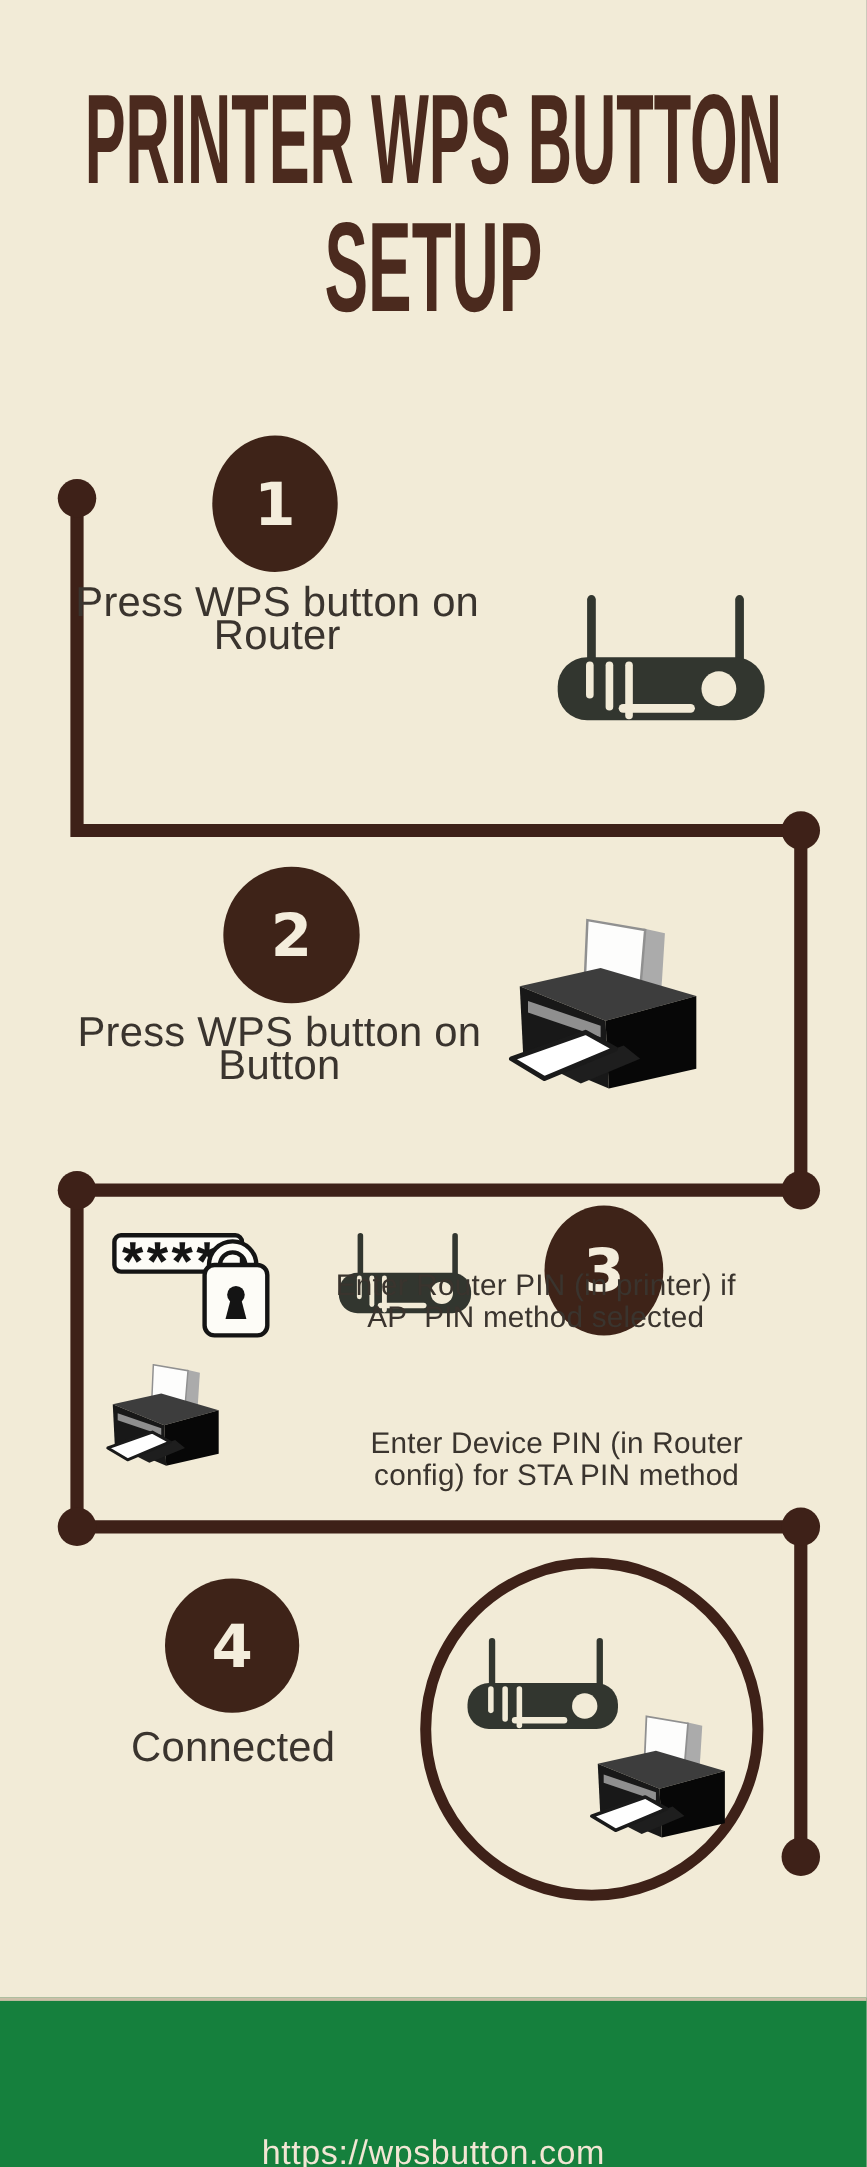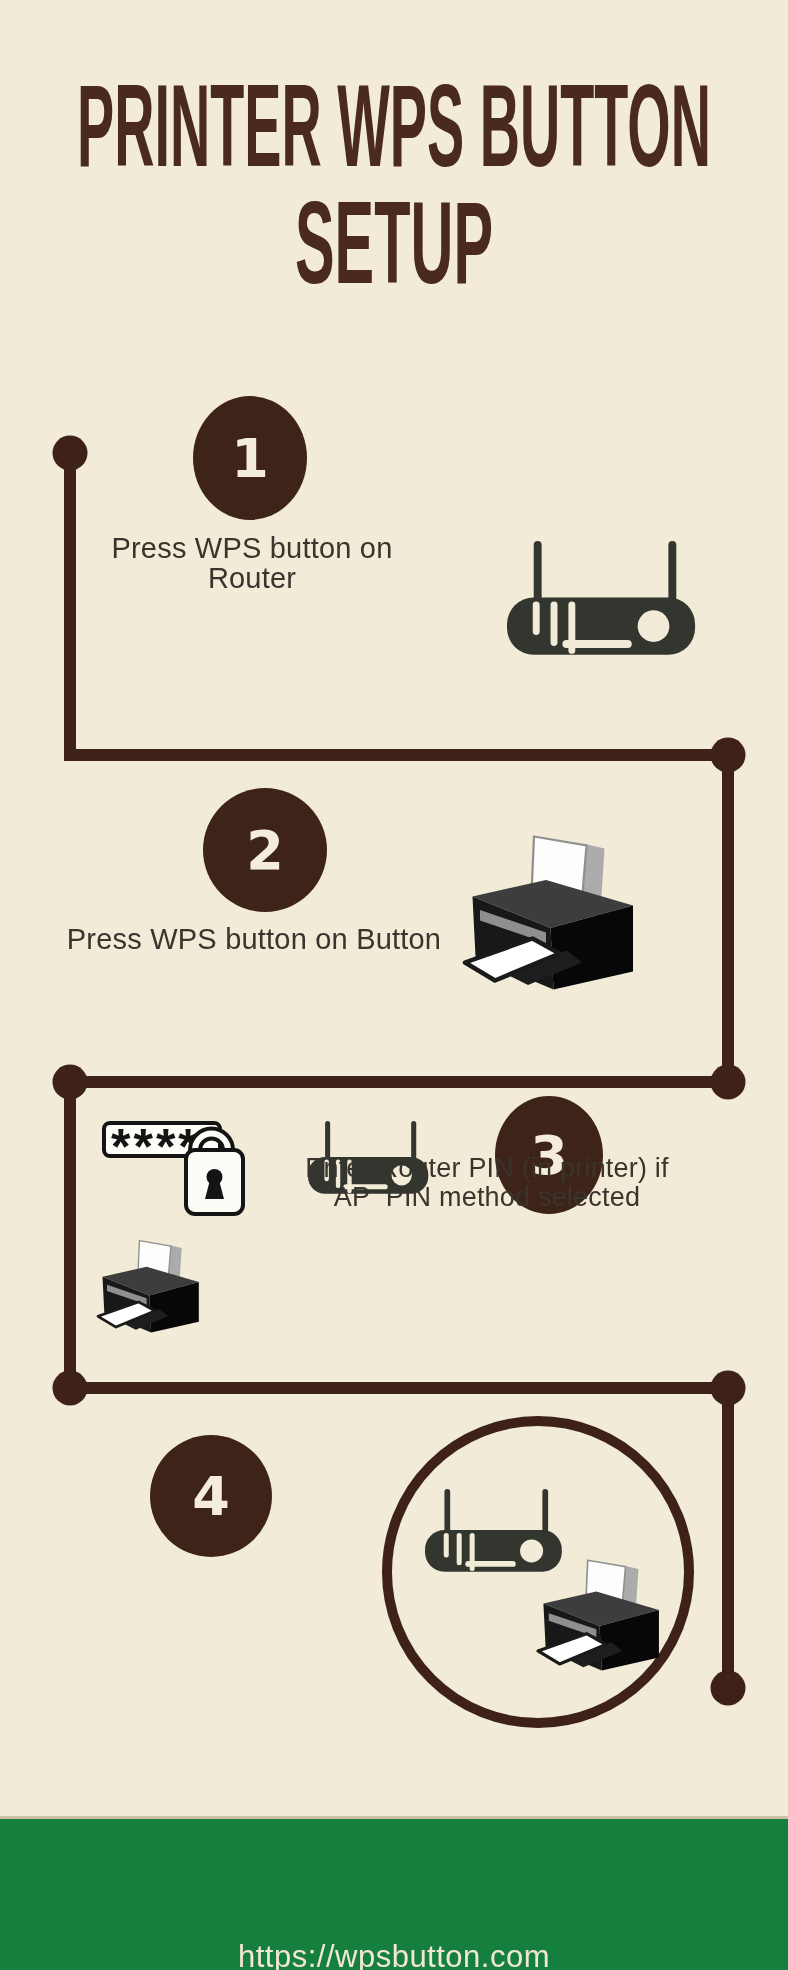--- a/index.html
+++ b/index.html
@@ -22,21 +22,21 @@
     color:#F4EDDC;font-family:"DejaVu Sans","Liberation Sans",sans-serif;
     font-weight:bold;font-size:54px;
   }
   .b1{left:193px;top:396px;width:114px;height:124px;}
   .b2{left:203px;top:788px;width:124px;height:124px;}
   .b3{left:495px;top:1096px;width:108px;height:118px;}
   .b4{left:150px;top:1435px;width:122px;height:122px;}
   
   .step-text{
     position:absolute;color:#3A342E;text-align:center;
-    font-size:29px;line-height:30px;white-space:pre-line;
+    font-size:38px;line-height:30px;white-space:pre-line;
     letter-spacing:0.2px;
   }
   .t1 {left:42px;top:533px;width:420px;}
   .t2a{left:44px;top:924px;width:420px;}
   .t2b{left:42px;top:984px;width:420px;}
   .t3a{left:267px;top:1154px;width:440px;font-size:27px;line-height:29px;}
   .t3b{left:286px;top:1298px;width:440px;font-size:27px;line-height:29px;}
   .t4 {left:62px;top:1574px;width:300px;}
   
   #footer{
@@ -126,18 +126,21 @@
   </div>
   <div class="badge b4">
     <span>4</span>
   </div>
 
   <div class="step-text t1">Press WPS button on
 Router</div>
   <div class="step-text t2a">Press WPS button on Button</div>
   <div class="step-text t3a">Enter Router PIN (in printer) if
 AP&nbsp; PIN method selected</div>
+  <div class="step-text t3b">Enter Device PIN (in Router
+config) for STA PIN method</div>
+  <div class="step-text t4">Connected</div>
 
   <div id="footer">
     <div id="footer-url">https://wpsbutton.com</div>
   </div>
 
 </div>
 
 </body></html>

